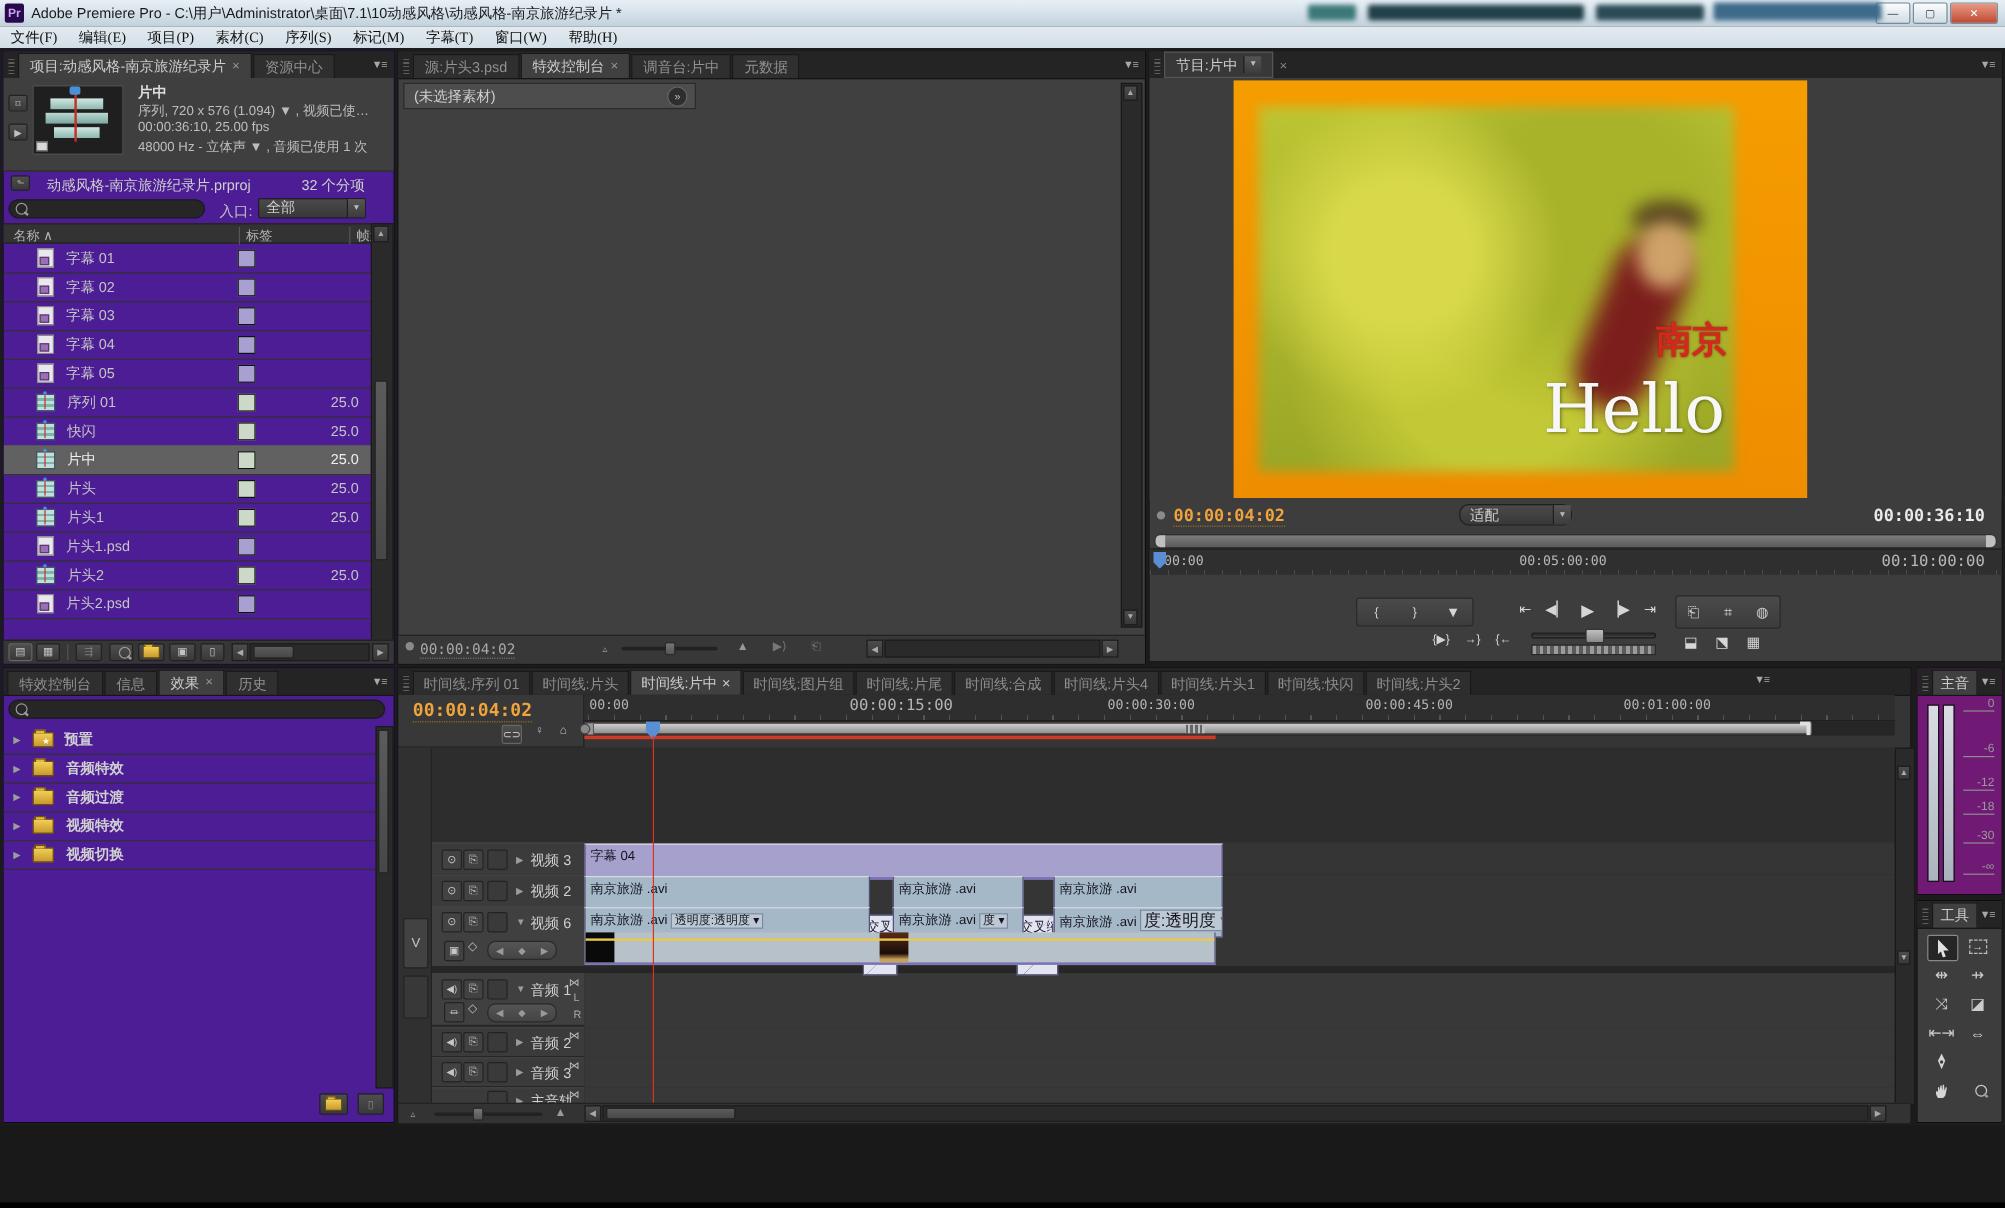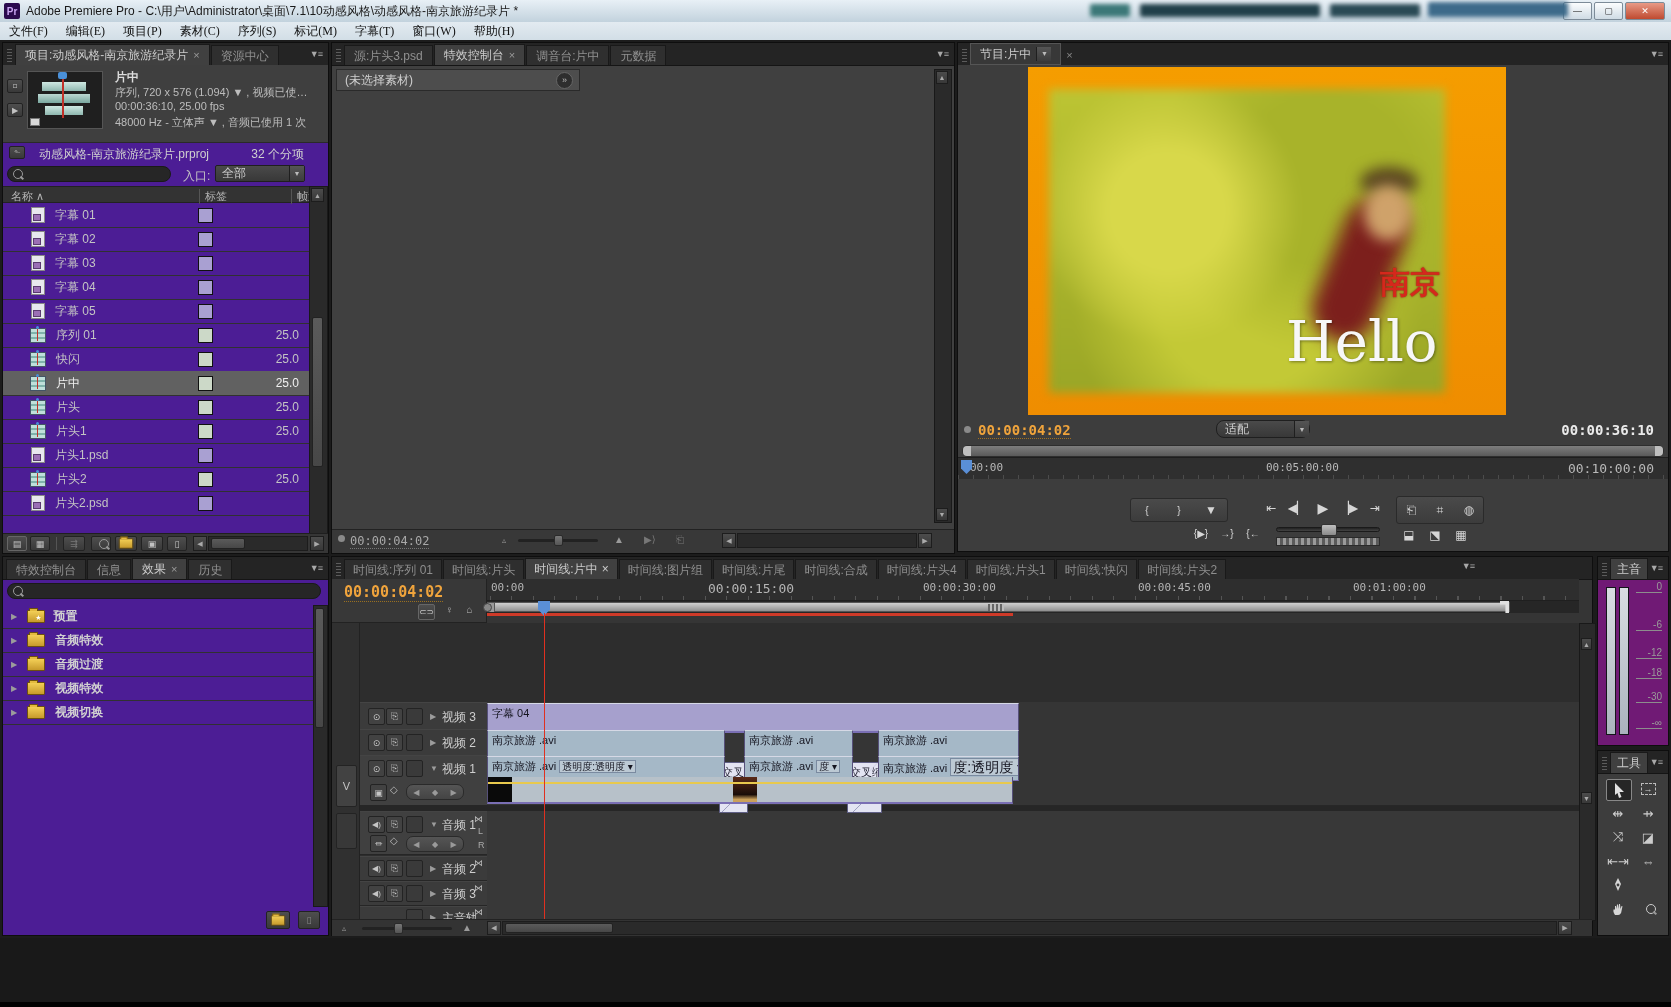--- a/index.html
+++ b/index.html
@@ -531,21 +531,21 @@
         <div class="tbx" style="left:46px;top:4px;background:#3a3a3a;"></div>
         <span class="tri abs" style="left:70px;top:8px;">▶</span>
         <span class="tlabel" style="left:82px;top:5px;">视频 2</span>
       </div>
 
       <div class="thead" style="top:132px;height:50px;background:#404040;">
         <div class="tbx" style="left:8px;top:4px;">⊙</div>
         <div class="tbx" style="left:26px;top:4px;">⎘</div>
         <div class="tbx" style="left:46px;top:4px;background:#3a3a3a;"></div>
         <span class="tri abs" style="left:70px;top:8px;">▼</span>
-        <span class="tlabel" style="left:82px;top:5px;">视频 1</span>
+        <span class="tlabel" style="left:82px;top:5px;">视频 6</span>
         <div class="tbx" style="left:10px;top:28px;">▣</div>
         <span class="abs" style="left:30px;top:28px;color:#bbb;font-size:10px;">◇</span>
         <div class="kfpill" style="left:46px;top:28px;">
             <span>◀</span>
             <span>◆</span>
             <span>▶</span>
           </div>
       </div>
 
       <div class="abs" style="left:28px;top:182px;width:1219px;height:6px;background:#262626;"></div>

